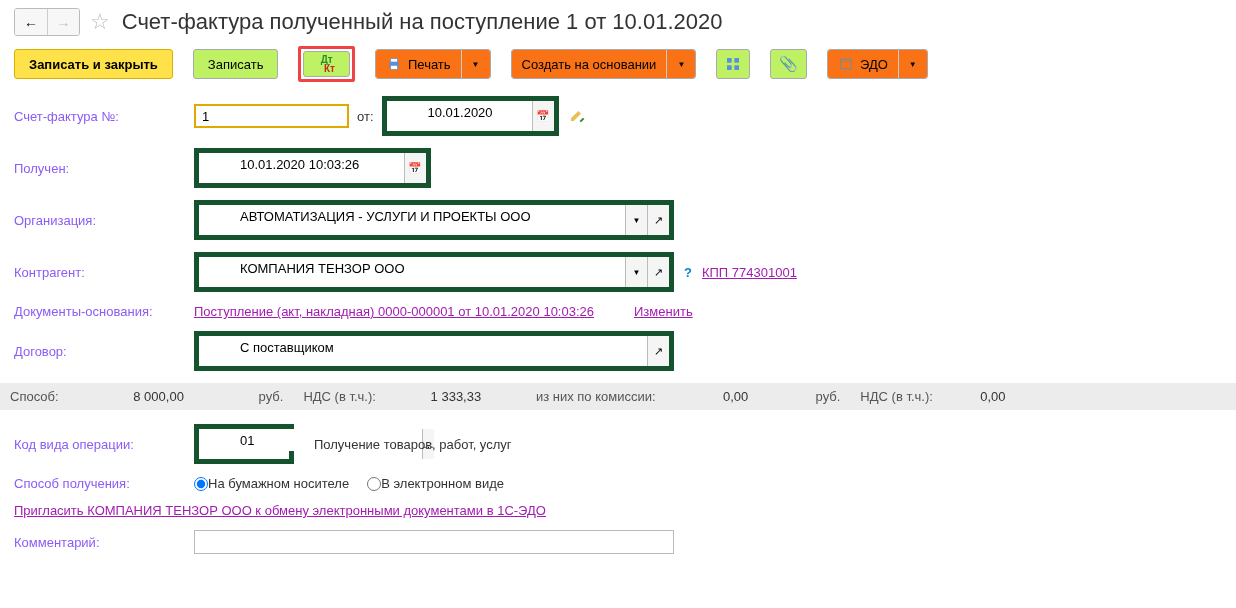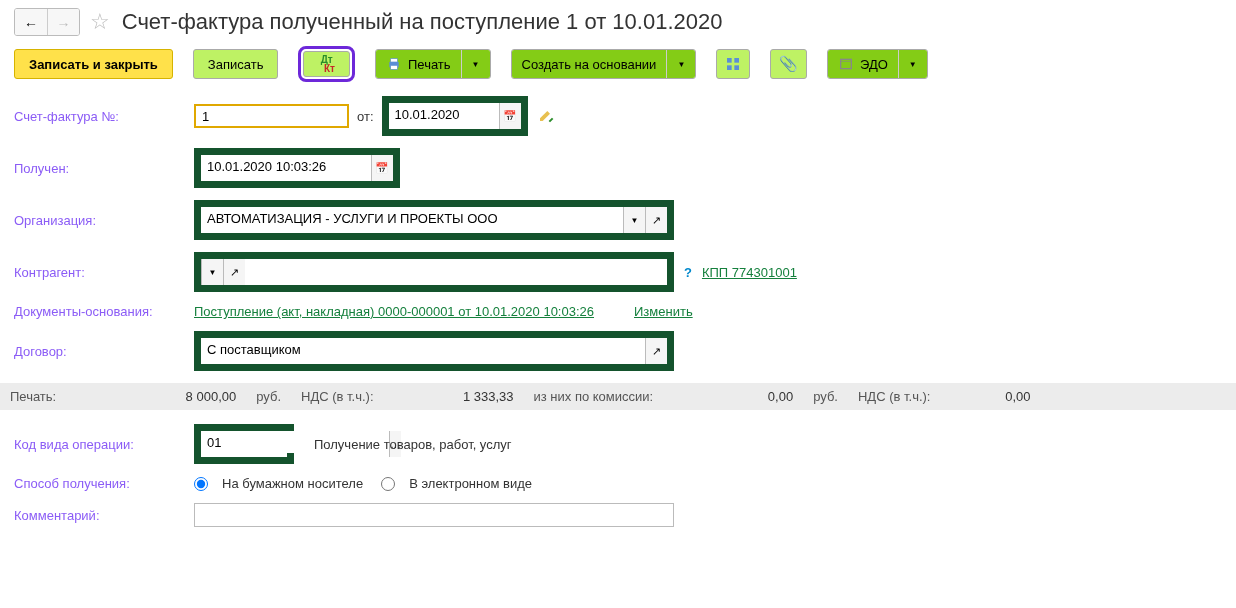--- a/index.html
+++ b/index.html
@@ -8,42 +8,42 @@
   .header-row { display: flex; align-items: center; gap: 6px; margin-bottom: 10px; }
   .nav-group { display: flex; border: 1px solid #bbb; border-radius: 3px; overflow: hidden; }
   .nav-btn { width: 32px; height: 26px; background: #f7f7f7; border: none; display:flex; align-items:center; justify-content:center; cursor:pointer; }
   .nav-btn + .nav-btn { border-left: 1px solid #ccc; }
   .star { font-size: 22px; color: #bbb; cursor:pointer; margin-left:4px; }
   .title { font-size: 22px; font-weight: normal; color:#333; margin-left:6px; }
   .toolbar { display:flex; align-items:center; gap:20px; margin-bottom:14px; }
   .btn { border:1px solid #aaa; border-radius:3px; background:#bef264; padding:5px 14px; font-size:13px; cursor:pointer; display:inline-flex; align-items:center; gap:6px; height:30px; }
   .btn-yellow { background:#ffe14a; border-color:#d6b300; font-weight:bold; }
   .btn-group { display:flex; border:1px solid #aaa; border-radius:3px; overflow:hidden; height:30px; }
-  .btn-group .seg { background:#84cc16; border:none; padding:5px 10px; display:flex; align-items:center; gap:6px; cursor:pointer; font-size:13px; }
+  .btn-group .seg { background:#f97316; border:none; padding:5px 10px; display:flex; align-items:center; gap:6px; cursor:pointer; font-size:13px; }
   .btn-group .seg + .seg { border-left:1px solid #ccc; }
-  .highlight-box { border:3px solid #6d28d9; border-radius:8px; padding:2px; }
+  .highlight-box { border:3px solid #ef4444; border-radius:2px; padding:2px; }
   .form-row { display:flex; align-items:center; margin-bottom:12px; }
   .label { width:180px; color:#8b5cf6; }
   .input { border:1px solid #bbb; padding:3px 6px; font-size:13px; height:24px; }
   .input-sel { border:2px solid #e0a800; }
-  .field-group { display:flex; border:7px solid #14532d; height:40px; }
+  .field-group { display:flex; border:5px solid #14532d; height:40px;padding-left:35px; }
   .field-group .fld { border:none; padding:2px 6px; font-size:13px; height:22px; }
   .field-group .btnlet { width:22px; background:#f5f5f5; border:none; border-left:1px solid #bbb; cursor:pointer; display:flex; align-items:center; justify-content:center; font-size:11px; }
   .gray-line { background:#ececec; padding:6px 10px; margin: 0 -14px 14px; display:flex; align-items:center; gap:20px; }
-  .link { color:#15803d; text-decoration:underline; cursor:pointer; }
-  .radio { display:inline-flex; align-items:center; gap:14px; margin-right:18px; cursor:pointer; }
+  .link { color:#a21caf; text-decoration:underline; cursor:pointer; }
+  .radio { display:inline-flex; align-items:center; gap:0; margin-right:18px; cursor:pointer; }
   .radio input { width:14px; height:14px; }
   .arrow { font-size:14px; font-weight:bold; }
   .drop-tri { font-size:8px; }
   .dtkt { font-size:10px; font-weight:bold; line-height:9px; }
   .dt { color:#2a8c2a; }
   .kt { color:#c62828; }
   .clip { font-size:15px; }
   .sum-label { color:#555; }
-  .sum-val { text-align:right; }
+  .sum-val { text-align:center; }
   svg.icon { width:16px; height:16px; }
   .q { color:#0088cc; cursor:pointer; font-weight:bold; }
 </style>
 </head>
 <body>
 
 <div class="container">
 
   <div class="header-row">
     <div class="nav-group">
@@ -149,20 +149,21 @@
         </button>
       <button class="btnlet">
           <span>↗</span>
         </button>
     </div>
   </div>
 
   <div class="form-row">
     <span class="label">Контрагент:</span>
     <div class="field-group" style="width:480px;">
+      <input class="fld" style="flex: 1 1 0%;" value="КОМПАНИЯ ТЕНЗОР ООО">
       <button class="btnlet">
           <span class="drop-tri">▼</span>
         </button>
       <button class="btnlet">
           <span>↗</span>
         </button>
     </div>
     <span class="q" style="margin:0 10px;">?</span>
     <a class="link">КПП 774301001</a>
   </div>
@@ -177,21 +178,21 @@
     <span class="label">Договор:</span>
     <div class="field-group" style="width:480px;">
       <input class="fld" style="flex: 1 1 0%;" value="С поставщиком">
       <button class="btnlet">
           <span>↗</span>
         </button>
     </div>
   </div>
 
   <div class="gray-line">
-    <span class="sum-label">Печать:</span>
+    <span class="sum-label">Способ:</span>
     <span class="sum-val" style="width:160px;">8 000,00</span>
     <span class="sum-label">руб.</span>
     <span class="sum-label">НДС (в т.ч.):</span>
     <span class="sum-val" style="width:120px;">1 333,33</span>
     <span class="sum-label">из них по комиссии:</span>
     <span class="sum-val" style="width:120px;">0,00</span>
     <span class="sum-label">руб.</span>
     <span class="sum-label">НДС (в т.ч.):</span>
     <span class="sum-val" style="width:80px;">0,00</span>
   </div>
@@ -212,19 +213,22 @@
     <label class="radio">
       <input type="radio" name="method" checked="" style="">
       <span>На бумажном носителе</span>
     </label>
     <label class="radio">
       <input type="radio" name="method" style="">
       <span>В электронном виде</span>
     </label>
   </div>
 
+  <div class="form-row">
+    <a class="link">Пригласить КОМПАНИЯ ТЕНЗОР ООО к обмену электронными документами в 1С-ЭДО</a>
+  </div>
 
   <div class="form-row">
     <span class="label">Комментарий:</span>
     <input class="input" style="width: 480px;">
   </div>
 
 </div>
 
 </body></html>

